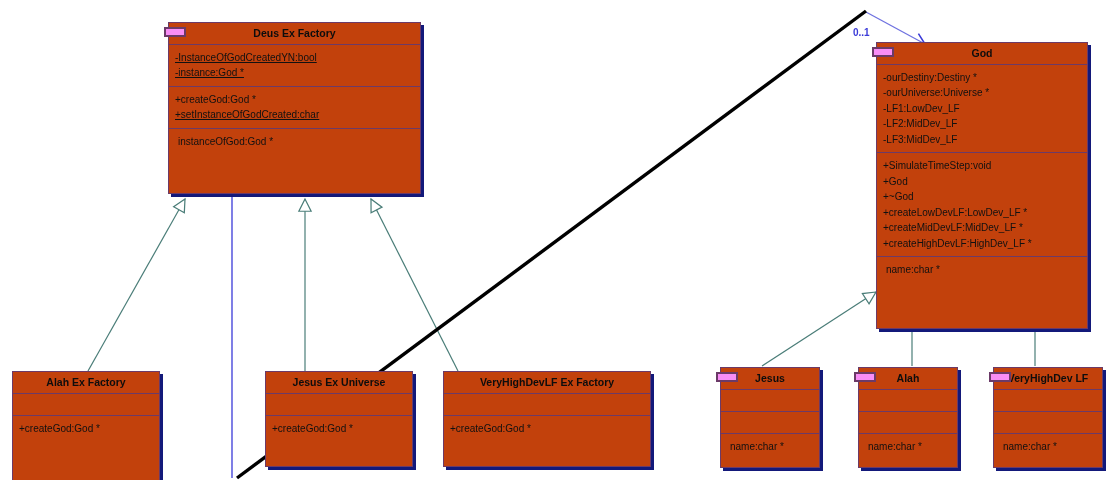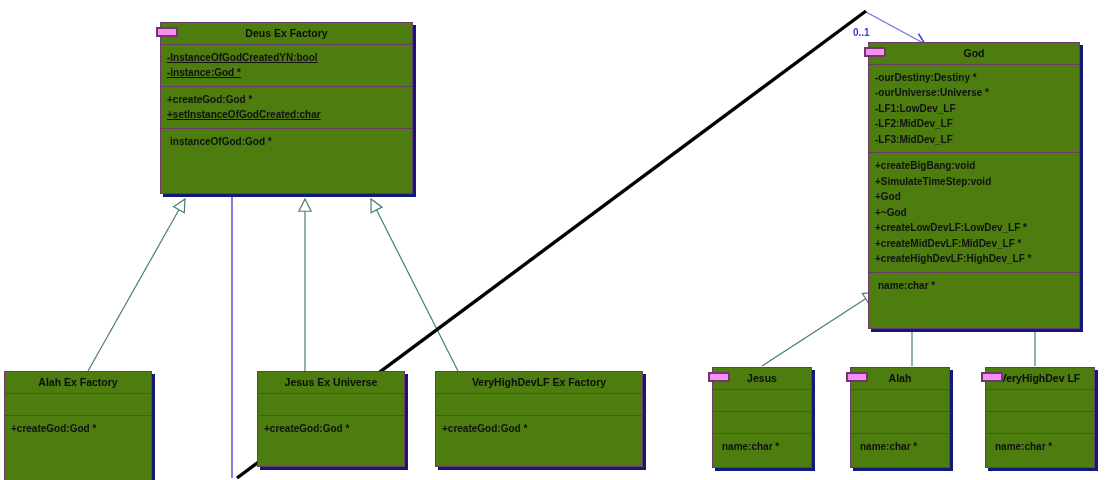--- a/index.html
+++ b/index.html
@@ -19,24 +19,25 @@
     position: absolute;
     left: 0;
     top: 0;
     width: 1120px;
     height: 480px;
     pointer-events: none;
   }
   .uml-class {
     position: absolute;
     box-sizing: border-box;
-    background: #4d7c0f;
+    background: #c2410c;
     border: 1px solid #6b3a68;
     box-shadow: 3px 3px 0 0 #13197a;
     z-index: 5;
+    margin-left: 8px;
   }
   .uml-tab {
     position: absolute;
     left: -5px;
     top: 4px;
     width: 22px;
     height: 10px;
     box-sizing: border-box;
     background: #f98df6;
     border: 2px solid #6b3a68;
@@ -51,21 +52,20 @@
     padding: 5px 2px 5px 2px;
     white-space: nowrap;
     overflow: hidden;
   }
   .cls-sec {
     border-top: 1px solid #6b3a68;
     box-sizing: border-box;
   }
   .cls-sec.pad {
     padding: 5px 8px 5px 6px;
-    font-weight: bold;
   }
   .cls-row {
     font-size: 10px;
     color: #111;
     line-height: 1.55;
     white-space: nowrap;
     overflow: hidden;
   }
   .cls-row.static {
     text-decoration: underline;
@@ -152,21 +152,20 @@
     <div class="uml-tab"></div>
     <div class="cls-title">God</div>
     <div class="cls-sec pad">
       <div class="cls-row">-ourDestiny:Destiny *</div>
       <div class="cls-row">-ourUniverse:Universe *</div>
       <div class="cls-row">-LF1:LowDev_LF</div>
       <div class="cls-row">-LF2:MidDev_LF</div>
       <div class="cls-row">-LF3:MidDev_LF</div>
     </div>
     <div class="cls-sec pad">
-      <div class="cls-row">+createBigBang:void</div>
       <div class="cls-row">+SimulateTimeStep:void</div>
       <div class="cls-row">+God</div>
       <div class="cls-row">+~God</div>
       <div class="cls-row">+createLowDevLF:LowDev_LF *</div>
       <div class="cls-row">+createMidDevLF:MidDev_LF *</div>
       <div class="cls-row">+createHighDevLF:HighDev_LF *</div>
     </div>
     <div class="cls-sec pad">
       <div class="cls-row indent">name:char *</div>
     </div>

